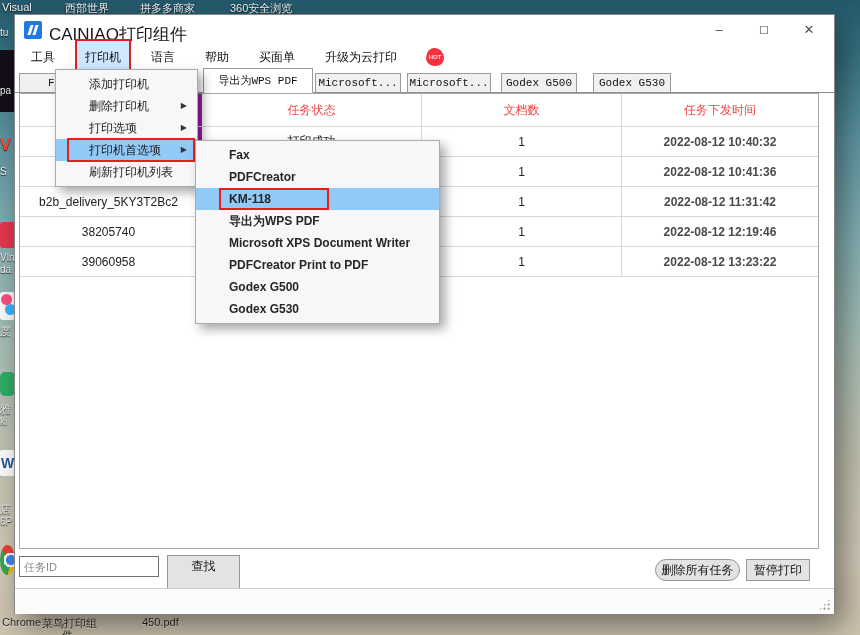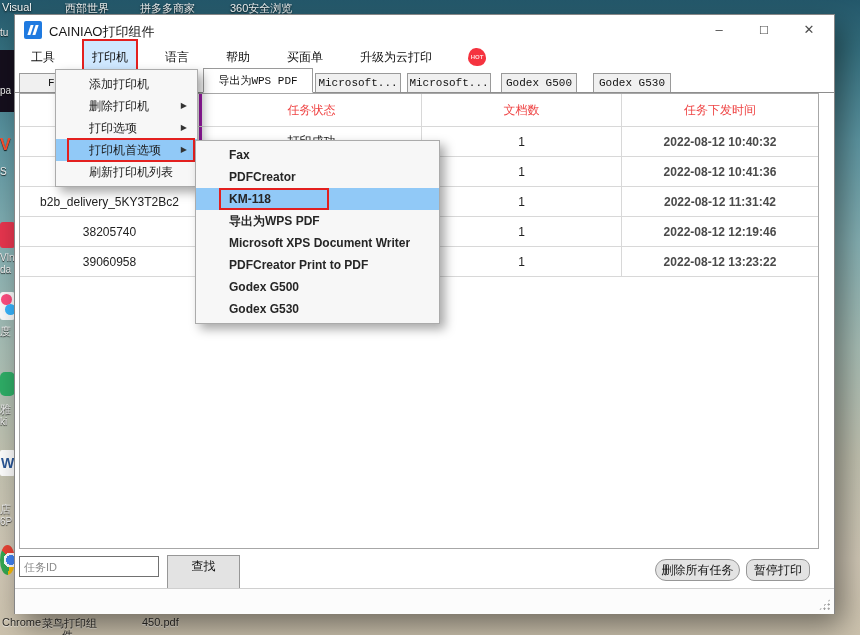--- a/index.html
+++ b/index.html
@@ -22,53 +22,53 @@
       radial-gradient(circle at 11px 15px,#4285f4 0 5px,#fff 5px 7.5px,transparent 7.5px),
       conic-gradient(from -45deg at 11px 15px,#ea4335 0 33%,#fbbc05 0 66%,#34a853 0 100%);
   }
   
   .window { position:absolute; left:14px; top:14px; width:821px; height:600px;
     background:#fff; border:1px solid #868686; box-shadow:8px 12px 28px rgba(0,0,0,.45); }
   .titlebar { position:relative; height:30px; background:#fff; }
   .app-icon { position:absolute; left:9px; top:6px; width:18px; height:18px; background:#1f7ae0; border-radius:2px; }
   .app-icon::before,.app-icon::after { content:""; position:absolute; top:4px; width:3px; height:10px; background:#fff; transform:skewX(-18deg); }
   .app-icon::before { left:5px; } .app-icon::after { left:10px; }
-  .title-text { position:absolute; left:34px; top:8px; font-size:13px; color:#161616; }
+  .title-text { position:absolute; left:34px; top:8px; font-size:17px; color:#161616; }
   .win-btn { position:absolute; top:0; width:36px; height:30px; text-align:center; line-height:30px; font-size:13px; color:#4d4d4d; }
   .win-min{ left:686px; } .win-max{ left:731px; font-size:11px; } .win-close{ left:776px; }
   
   .menubar { position:absolute; left:0; top:30px; width:100%; height:24px; display:flex; align-items:center; padding-left:6px; font-size:12px; color:#101010; }
-  .mb-item { padding:3px 10px; margin-right:17px; white-space:nowrap; }
+  .mb-item { padding:3px 10px; margin-right:10px; white-space:nowrap; }
   .mb-item.active { background:#cfe8ff; border:2px solid #e3201f; padding:8px 8px; }
   .flame { width:18px; height:18px; margin-left:9px; background:#f5333f;
     border-radius:46% 54% 48% 52% / 62% 58% 42% 44%;
     color:#ffd9da; font-size:6px; font-weight:bold; display:flex; align-items:center; justify-content:center; }
   
   .tabbar { position:absolute; left:0; top:54px; width:100%; height:24px; border-bottom:1px solid #8e8e8e; }
   .tab { position:absolute; bottom:0; height:19px; line-height:18px; background:#f0f0f0; border:1px solid #9a9a9a; border-bottom:none;
     font-family:"Liberation Mono", monospace; font-size:11px; text-align:center; color:#111; white-space:nowrap; overflow:hidden; }
   .tab.active { bottom:-1px; height:25px; line-height:24px; background:#fff; border-bottom:1px solid #fff; z-index:3; }
   
   .table { position:absolute; left:4px; top:78px; width:800px; height:456px; border:1px solid #a7a7a7; background:#fff; }
   .thead { display:flex; height:33px; border-bottom:1px solid #d8d8d8; }
   .trow  { display:flex; height:30px; border-bottom:1px solid #d8d8d8; }
   .cell { display:flex; align-items:center; justify-content:center; font-size:12px; color:#222; overflow:hidden; white-space:nowrap; }
-  .c1 { width:182px; border-right:3px solid #a21caf; }
+  .c1 { width:182px; border-right:5px solid #a21caf; }
   .c2 { width:220px; border-right:1px solid #d8d8d8; }
   .c3 { width:200px; border-right:1px solid #d8d8d8; }
   .c4 { flex:1; }
   .thead .cell { color:#ef4444; }
   .t-time { font-weight:bold; color:#4a4a4a; }
   
   .task-input { position:absolute; left:4px; top:541px; width:140px; height:21px; border:1px solid #717171; font-size:11px; padding:2px 4px; font-family:"Liberation Sans",sans-serif; color:#222; }
   .task-input::placeholder { color:#8a8a8a; }
   .btn { position:absolute; background:#e3e3e3; border:1px solid #979797; font-size:12px; color:#111; text-align:center; line-height:20px; }
   .btn-find   { left:152px; top:540px; width:73px; height:34px; line-height:21px; }
   .btn-delall { left:640px; top:544px; width:85px; height:22px;border-radius:11px; }
-  .btn-pause  { left:731px; top:544px; width:64px; height:22px;border-radius:8px; }
+  .btn-pause  { left:731px; top:544px; width:64px; height:22px; }
   .statusline { position:absolute; left:0; top:573px; width:100%; height:26px; border-top:1px solid #cfcfcf; background:#fcfcfc; }
   .grip { position:absolute; right:3px; bottom:3px; width:13px; height:13px;
     background:radial-gradient(#9a9a9a 1.1px, transparent 1.2px); background-size:4.3px 4.3px;
     clip-path:polygon(100% 0,100% 100%,0 100%); }
   
   .menu { position:absolute; background:#f7f7f7; border:1px solid #ababab; box-shadow:5px 5px 10px rgba(0,0,0,.35); padding:3px 0; z-index:10; }
   .menu1 { left:55px; top:69px; width:143px; }
   .menu2 { left:195px; top:140px; width:245px; }
   .mi { position:relative; height:22px; line-height:22px; padding-left:33px; font-size:12px; color:#1c1c1c; white-space:nowrap; }
   .menu2 .mi { font-weight:bold; color:#262626; }

